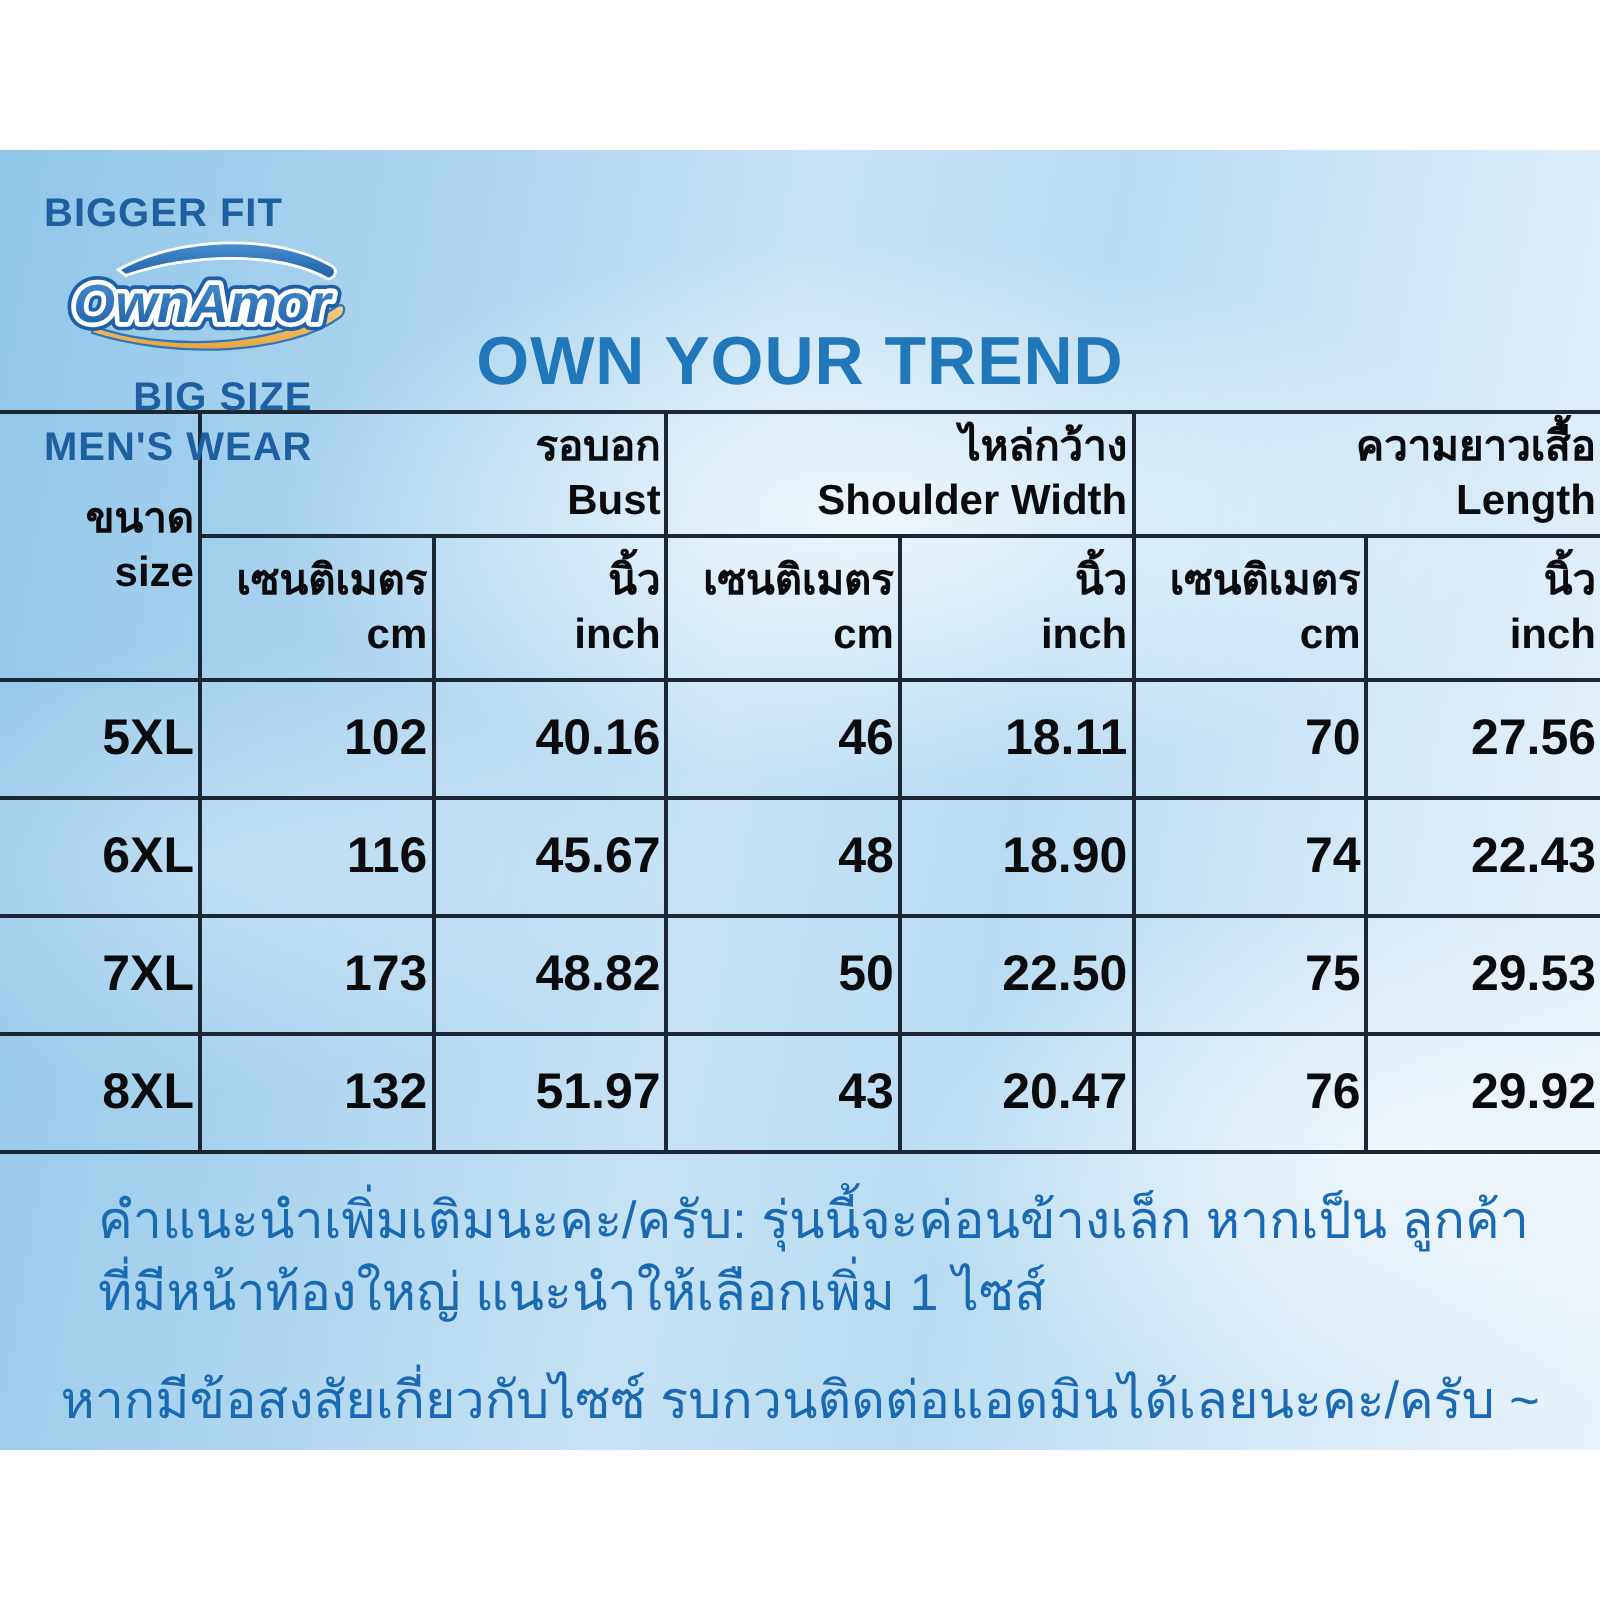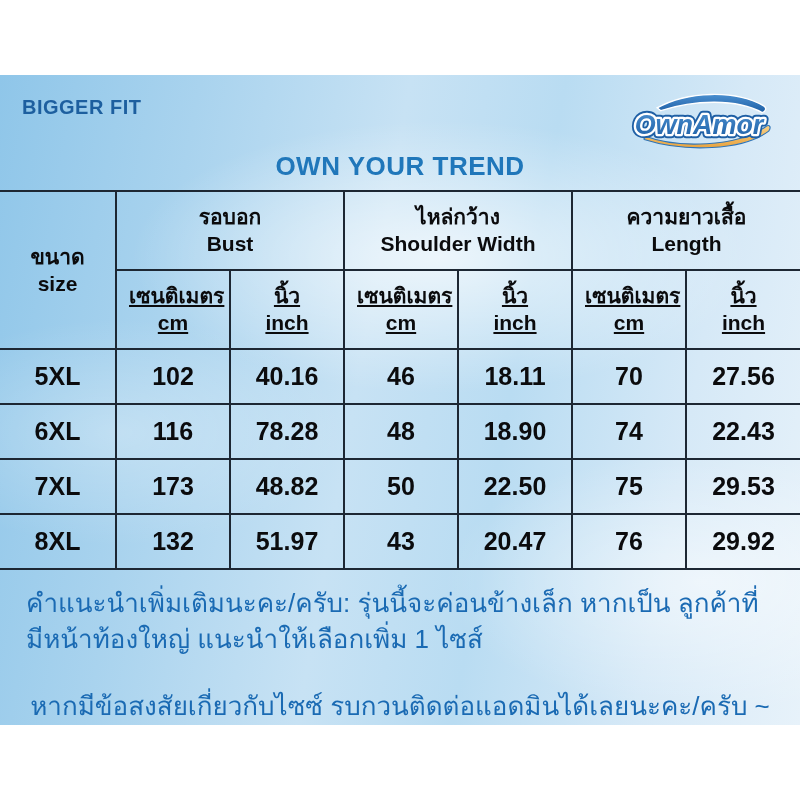--- a/index.html
+++ b/index.html
@@ -17,79 +17,81 @@
       linear-gradient(100deg, #8fc6e9 0%, #a9d3ee 22%, #c7e2f4 45%, #b9dcf2 62%, #d6e9f7 82%, #e7f2fa 100%);
   }
 
   .top-row {
     position: relative;
     display: flex;
     align-items: flex-start;
     justify-content: space-between;
     padding: 18px 22px 0 22px;
     height: 72px;
+    flex-direction: column;
   }
   .corner-text {
     font-weight: bold;
     font-size: 20px;
     line-height: 25px;
     letter-spacing: 0.5px;
     color: #1d5f9f;
     padding-top: 2px;
   }
   .corner-text.right { text-align: right; }
 
   .logo-wrap { flex: 0 0 auto; margin-top: -6px; }
 
   .tagline {
     text-align: center;
     color: #2077ba;
     font-weight: bold;
-    font-size: 26px;
+    font-size: 34px;
     line-height: 34px;
     letter-spacing: 0.5px;
-    margin-top: 2px;
+    margin-top: 17px;
   }
 
   table.size-table {
     width: 800px;
     border-collapse: collapse;
     table-layout: fixed;
     margin-top: 7px;
   }
   .size-table th, .size-table td {
     border: 2px solid #1d2733;
-    text-align: center;
+    text-align: right;
     vertical-align: middle;
     color: #0b0b0d;
-    padding: 12px;
+    padding: 2px;
   }
   .size-table th:first-child, .size-table td:first-child { border-left: none; }
   .size-table th:last-child,  .size-table td:last-child  { border-right: none; }
   .size-table tr.group-row th { height: 62px; }
-  .size-table tr.sub-row th   { height: 72px; text-decoration: underline; }
-  .size-table tbody td        { height: 41px; }
+  .size-table tr.sub-row th   { height: 72px; }
+  .size-table tbody td        { height: 59px; }
 
   .th-thai { display: block; font-size: 21px; font-weight: bold; line-height: 26px; }
   .th-en   { display: block; font-size: 21px; font-weight: bold; line-height: 27px; }
   .cell-val { font-size: 25px; font-weight: bold; }
-  .size-col { width: 116px; }
+  .size-col { width: 100px; }
 
   .advice {
     color: #1a6ab3;
     font-size: 26px;
     line-height: 36px;
     padding: 15px 26px 0 26px;
     text-align: left;
+    margin-left: 23px;
   }
   .contact {
     color: #1a6ab3;
     font-size: 26px;
     text-align: center;
-    margin-top: 28px;
+    margin-top: 15px;
   }
 </style>
 </head>
 <body>
 
 <div class="sky-band">
 
   <div class="top-row">
     <div class="corner-text">
       <div>BIGGER FIT</div>
@@ -111,20 +113,24 @@
         <path d="M 40 22 C 72 4 124 2 155 20 C 158 22 157 26 153 27 C 126 12 80 13 44 25 Z" fill="url(#lgBlue)" stroke="#ffffff" stroke-width="1.5"></path>
 
         <path d="M 26 52 C 62 66 126 64 157 42 C 161 39 163 43 160 47 C 132 68 70 70 26 56 Z" fill="url(#lgYellow)" stroke="#2e74b8" stroke-width="1.2"></path>
 
         <text x="85" y="50" text-anchor="middle" font-family="Liberation Sans, sans-serif" font-size="29" font-weight="bold" font-style="italic" fill="none" stroke="#1e5fa5" stroke-width="9" stroke-linejoin="round">OwnAmor</text>
         <text x="85" y="50" text-anchor="middle" font-family="Liberation Sans, sans-serif" font-size="29" font-weight="bold" font-style="italic" fill="none" stroke="#ffffff" stroke-width="5" stroke-linejoin="round">OwnAmor</text>
         <text x="85" y="50" text-anchor="middle" font-family="Liberation Sans, sans-serif" font-size="29" font-weight="bold" font-style="italic" fill="url(#lgBlue)">OwnAmor</text>
       </svg>
     </div>
 
+    <div class="corner-text right">
+      <div>BIG SIZE</div>
+      <div>MEN'S WEAR</div>
+    </div>
   </div>
 
   <div class="tagline">
     <div>OWN YOUR TREND</div>
   </div>
 
   <table class="size-table">
     <thead>
       <tr class="group-row">
         <th class="size-col" rowspan="2">
@@ -177,21 +183,21 @@
         <td class="cell-val">102</td>
         <td class="cell-val">40.16</td>
         <td class="cell-val">46</td>
         <td class="cell-val">18.11</td>
         <td class="cell-val">70</td>
         <td class="cell-val">27.56</td>
       </tr>
       <tr>
         <td class="cell-val">6XL</td>
         <td class="cell-val">116</td>
-        <td class="cell-val">78.28</td>
+        <td class="cell-val">45.67</td>
         <td class="cell-val">48</td>
         <td class="cell-val">18.90</td>
         <td class="cell-val">74</td>
         <td class="cell-val">22.43</td>
       </tr>
       <tr>
         <td class="cell-val">7XL</td>
         <td class="cell-val">173</td>
         <td class="cell-val">48.82</td>
         <td class="cell-val">50</td>

